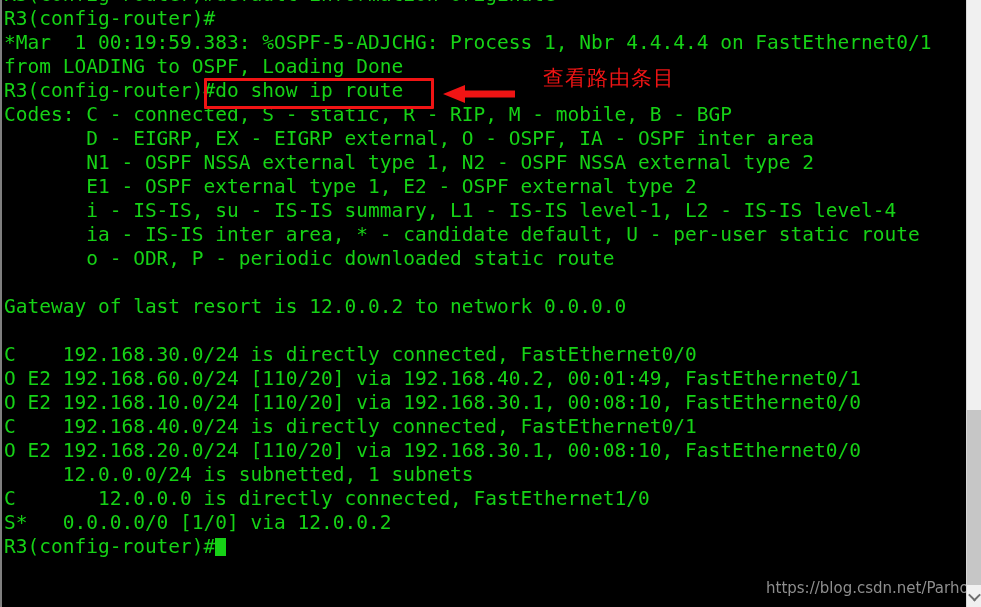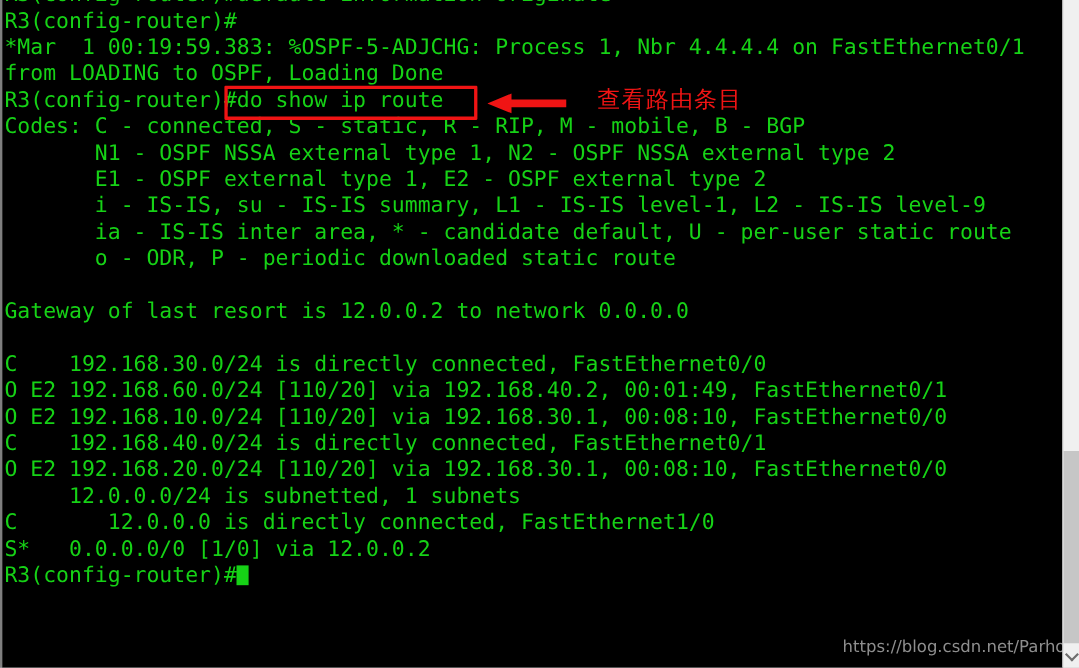--- a/index.html
+++ b/index.html
@@ -11,21 +11,21 @@
     width: 981px;
     height: 607px;
     overflow: hidden;
     font-family: "DejaVu Sans Mono", "Liberation Mono", monospace;
   }
 
   #screen {
     position: relative;
     width: 981px;
     height: 607px;
-    background: #ffffff;
+    background: #fef9c3;
     overflow: hidden;
   }
 
   
   .term-left-edge {
     position: absolute;
     left: 0; top: 0;
     width: 2px; height: 607px;
     background: #7f7f7f;
   }
@@ -86,21 +86,21 @@
     position: absolute;
     left: 443px;
     top: 84px;
     width: 72px;
     height: 20px;
   }
 
   #annot-text {
     position: absolute;
     left: 543px;
-    top: 76px;
+    top: 64px;
     color: #f01414;
     font-family: "DejaVu Sans", "Liberation Sans", sans-serif;
     font-size: 21px;
     line-height: 28px;
     white-space: pre;
     letter-spacing: 1px;
     text-align: right;
   }
 
   
@@ -168,23 +168,24 @@
   <div class="term-left-edge"></div>
 
   <div id="terminal">
     <div id="term-lines">
       <div class="tline">R3(config-router)#default information originate</div>
       <div class="tline">R3(config-router)#</div>
       <div class="tline">*Mar  1 00:19:59.383: %OSPF-5-ADJCHG: Process 1, Nbr 4.4.4.4 on FastEthernet0/1</div>
       <div class="tline">from LOADING to OSPF, Loading Done</div>
       <div class="tline">R3(config-router)#do show ip route</div>
       <div class="tline">Codes: C - connected, S - static, R - RIP, M - mobile, B - BGP</div>
+      <div class="tline">       D - EIGRP, EX - EIGRP external, O - OSPF, IA - OSPF inter area</div>
       <div class="tline">       N1 - OSPF NSSA external type 1, N2 - OSPF NSSA external type 2</div>
       <div class="tline">       E1 - OSPF external type 1, E2 - OSPF external type 2</div>
-      <div class="tline">       i - IS-IS, su - IS-IS summary, L1 - IS-IS level-1, L2 - IS-IS level-9</div>
+      <div class="tline">       i - IS-IS, su - IS-IS summary, L1 - IS-IS level-1, L2 - IS-IS level-4</div>
       <div class="tline">       ia - IS-IS inter area, * - candidate default, U - per-user static route</div>
       <div class="tline">       o - ODR, P - periodic downloaded static route</div>
       <div class="tline"></div>
       <div class="tline">Gateway of last resort is 12.0.0.2 to network 0.0.0.0</div>
       <div class="tline"></div>
       <div class="tline">C    192.168.30.0/24 is directly connected, FastEthernet0/0</div>
       <div class="tline">O E2 192.168.60.0/24 [110/20] via 192.168.40.2, 00:01:49, FastEthernet0/1</div>
       <div class="tline">O E2 192.168.10.0/24 [110/20] via 192.168.30.1, 00:08:10, FastEthernet0/0</div>
       <div class="tline">C    192.168.40.0/24 is directly connected, FastEthernet0/1</div>
       <div class="tline">O E2 192.168.20.0/24 [110/20] via 192.168.30.1, 00:08:10, FastEthernet0/0</div>

